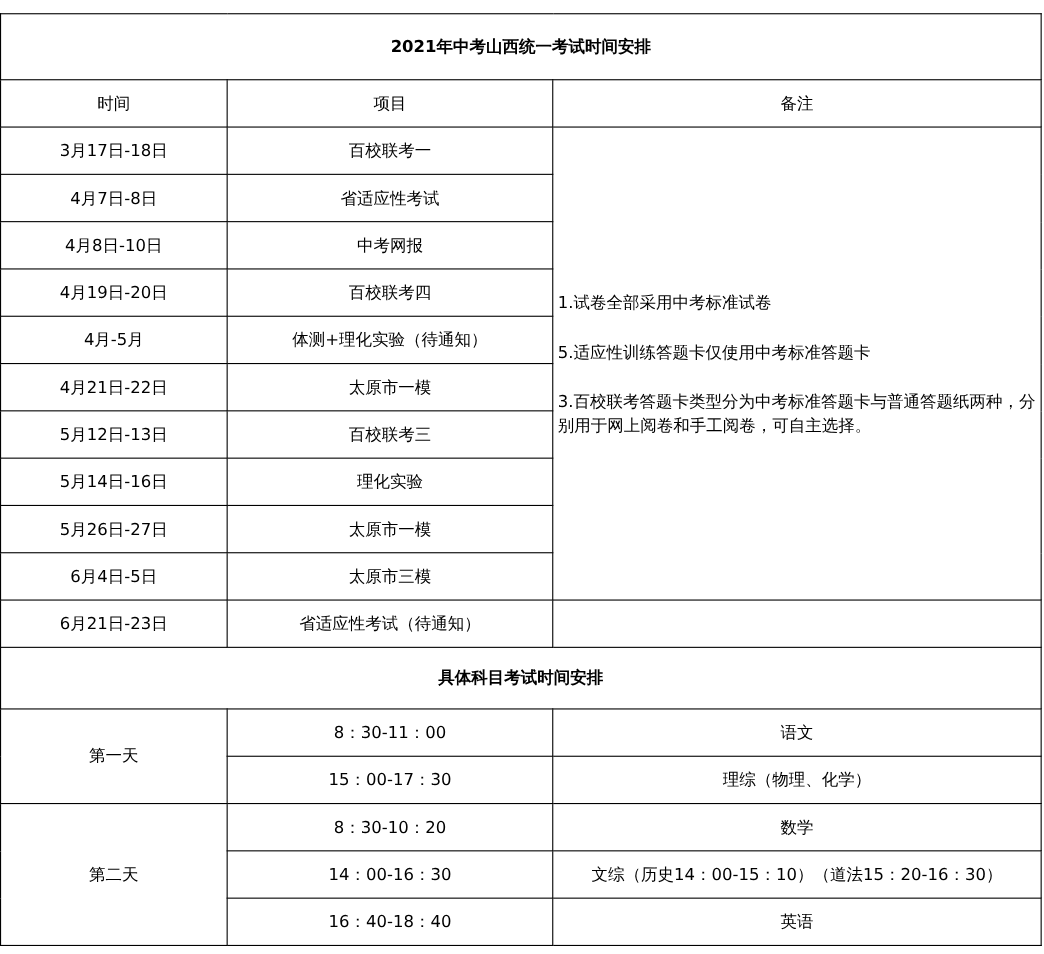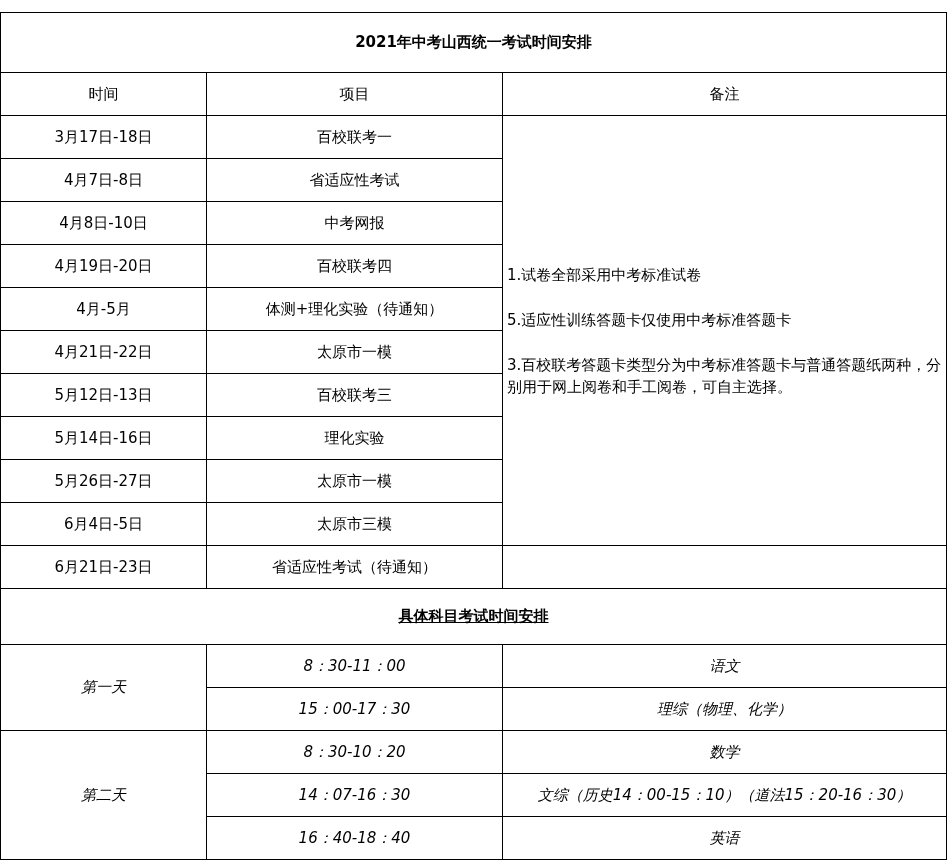--- a/index.html
+++ b/index.html
@@ -14,22 +14,22 @@
       border: 1.5px solid #000;
       text-align: center;
       vertical-align: middle;
       font-size: 15px;
       padding: 0;
       overflow: hidden;
     }
     .title-row td { height: 59px; font-size: 25px; font-weight: bold; }
     .head-row td { height: 42px; font-size: 19px; font-weight: normal; }
     .data-row td { height: 42px; }
-    .sub-title td { height: 55px; font-size: 22px; font-weight: bold; text-decoration: underline; }
-    .sub-row td { height: 42px; font-size: 15px; font-style: italic; }
+    .sub-title td { height: 55px; font-size: 22px; font-weight: bold; }
+    .sub-row td { height: 42px; font-size: 15px; }
     td.notes {
       text-align: left !important;
       padding-left: 4px !important;
       font-size: 15px;
       line-height: 22px;
     }
     .note-line { margin: 0 0 23px 0; }
     .note-line:last-child { margin-bottom: 0; }
   </style>
 </head>
@@ -113,21 +113,21 @@
   <tr class="sub-row">
     <td>15：00-17：30</td>
     <td>理综（物理、化学）</td>
   </tr>
   <tr class="sub-row">
     <td rowspan="3">第二天</td>
     <td>8：30-10：20</td>
     <td>数学</td>
   </tr>
   <tr class="sub-row">
-    <td>14：07-16：30</td>
+    <td>14：00-16：30</td>
     <td>文综（历史14：00-15：10）（道法15：20-16：30）</td>
   </tr>
   <tr class="sub-row">
     <td>16：40-18：40</td>
     <td>英语</td>
   </tr>
 </tbody>
   </table>
 
 </body></html>

